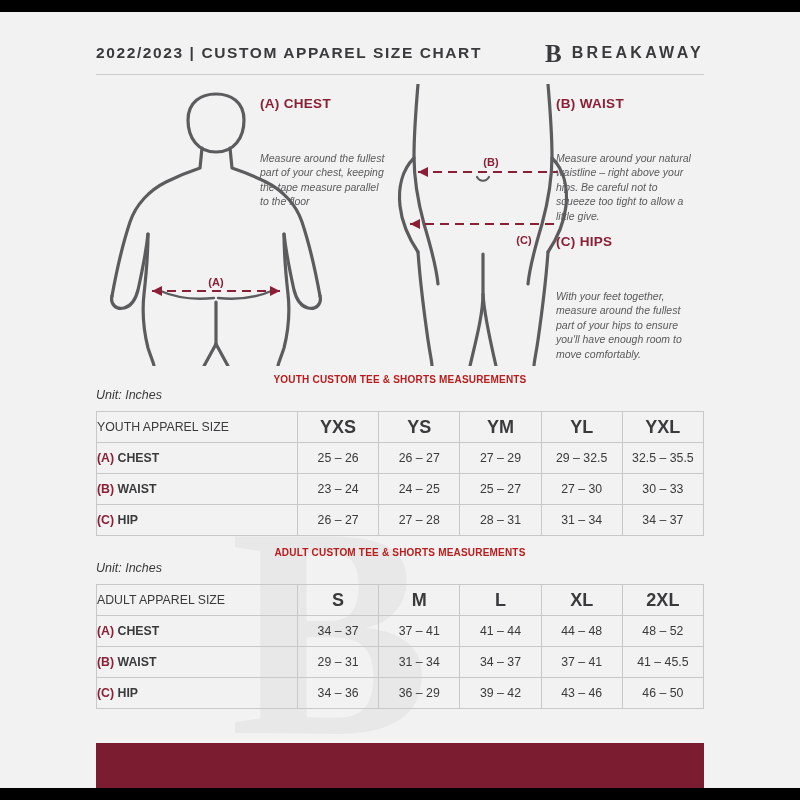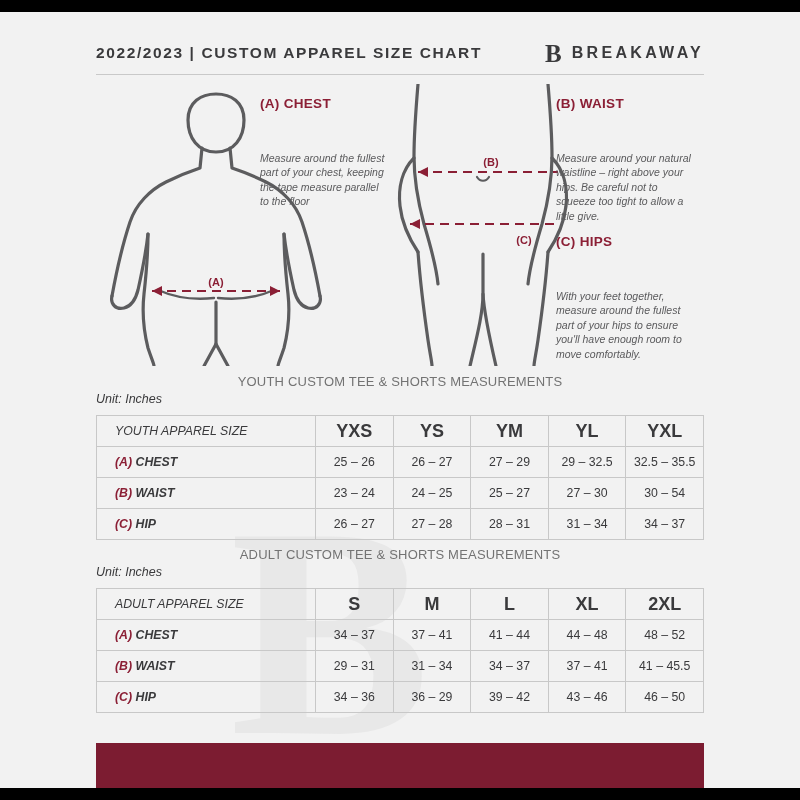--- a/index.html
+++ b/index.html
@@ -121,23 +121,23 @@
   .section {
     position: absolute;
     left: 96px;
     width: 608px;
   }
   #section-youth { top: 362px; }
   #section-adult { top: 535px; }
 
   .sec-title {
     text-align: center;
-    font-size: 13px;
-    font-weight: normal;
-    color: #737373;
+    font-size: 10px;
+    font-weight: bold;
+    color: #b91c1c;
     letter-spacing: 0.2px;
   }
   .sec-unit {
     text-align: left;
     font-size: 12.5px;
     font-style: italic;
     color: #3a3a3c;
     margin-top: 3px;
   }
   table {
@@ -149,23 +149,21 @@
   th, td {
     border: 1px solid #c8c8c8;
     height: 30px;
     font-size: 12.3px;
     color: #3a3a3c;
     text-align: center;
     padding: 0;
   }
   th:first-child, td:first-child {
     text-align: left;
-    padding-left: 18px;
     width: 200px;
-    font-style: italic;
   }
   thead th {
     font-weight: bold;
     font-size: 18px;
   }
   thead th:first-child {
     font-weight: normal;
     font-size: 12.3px;
   }
   tbody td:first-child {
@@ -309,21 +307,21 @@
             <td>27 – 29</td>
             <td>29 – 32.5</td>
             <td>32.5 – 35.5</td>
           </tr>
           <tr>
             <td><span class="tag">(B)</span> <span>WAIST</span></td>
             <td>23 – 24</td>
             <td>24 – 25</td>
             <td>25 – 27</td>
             <td>27 – 30</td>
-            <td>30 – 54</td>
+            <td>30 – 33</td>
           </tr>
           <tr>
             <td><span class="tag">(C)</span> <span>HIP</span></td>
             <td>26 – 27</td>
             <td>27 – 28</td>
             <td>28 – 31</td>
             <td>31 – 34</td>
             <td>34 – 37</td>
           </tr>
         </tbody>

